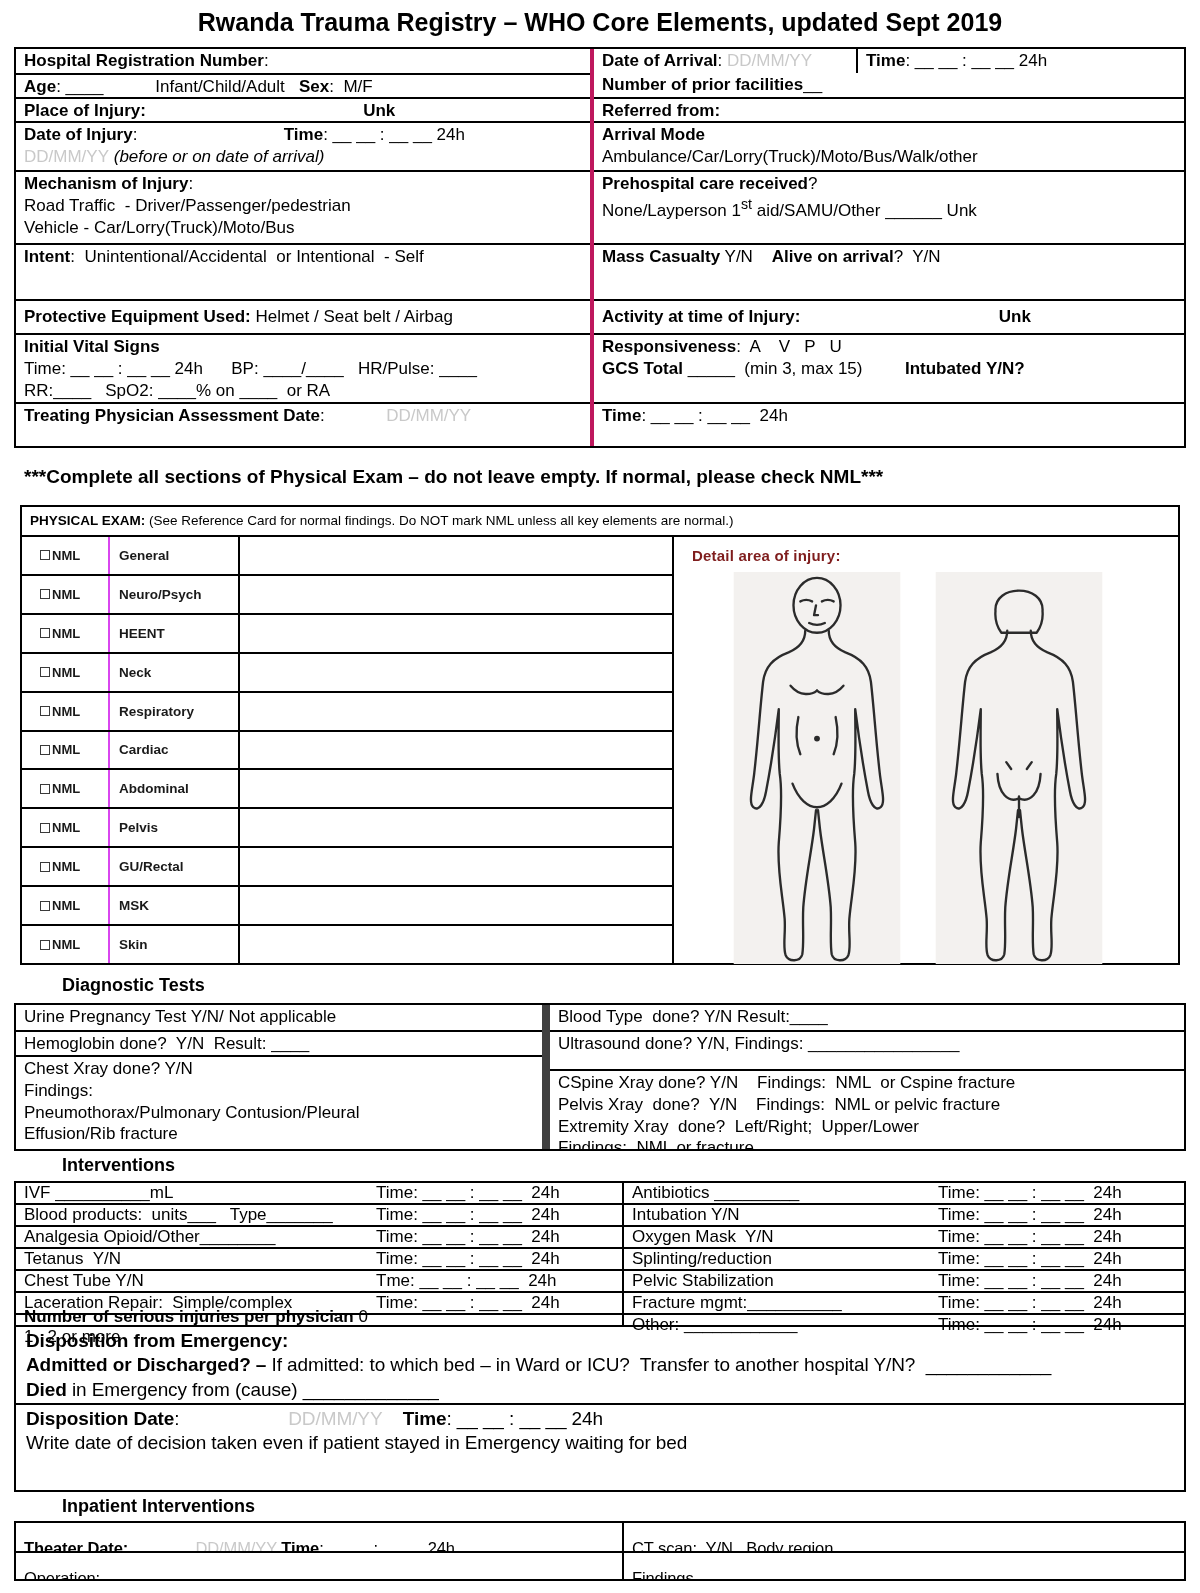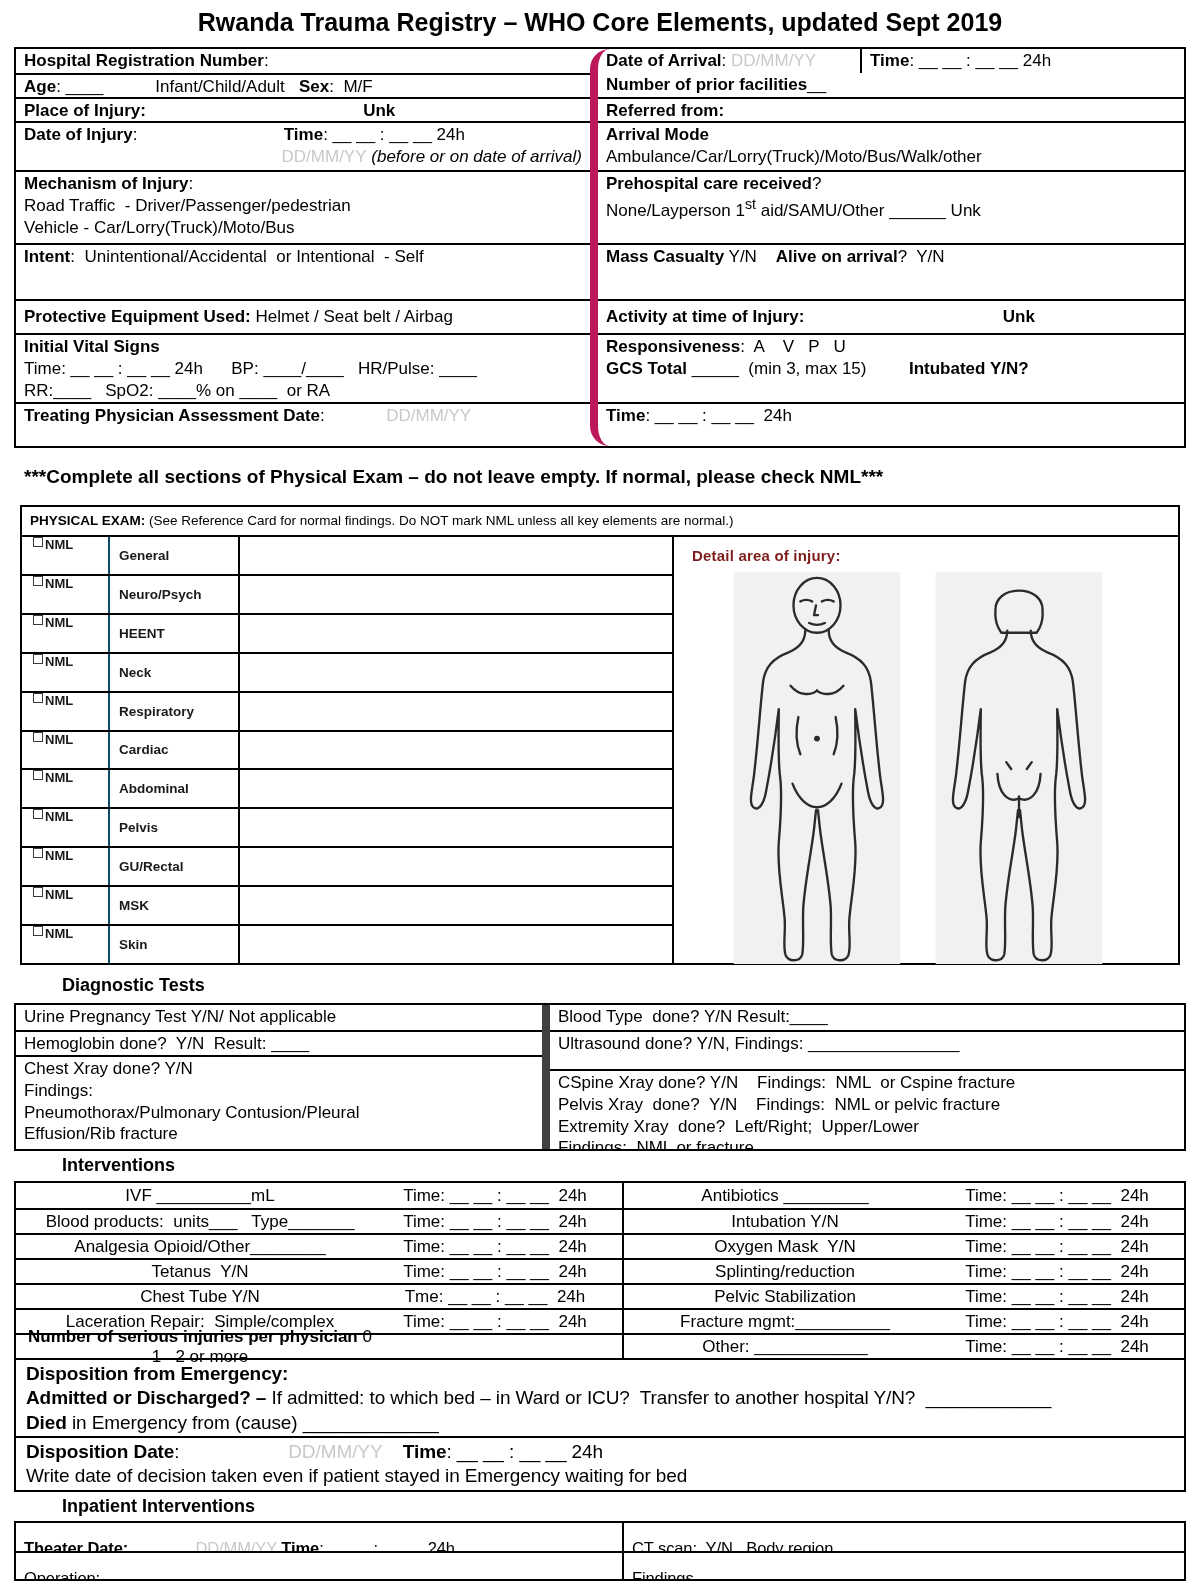--- a/index.html
+++ b/index.html
@@ -2,60 +2,60 @@
 <html><head>
 <meta charset="utf-8">
 <style>
   html,body{margin:0;padding:0;background:#ffffff;}
   body{width:1200px;font-family:"Liberation Sans","DejaVu Sans",sans-serif;color:#000;}
   .page{position:relative;width:1200px;height:1593px;background:#fff;overflow:hidden;}
   .b{font-weight:bold;}
   .grey{color:#c9c9c9;}
   .it{font-style:italic;}
   .line{white-space:pre-wrap;line-height:1.28;}
-  .line.a-r{text-align:right;}
+  .line.a-r{text-align:left;}
   .title{position:absolute;top:8px;left:0;width:100%;text-align:center;font-size:25px;font-weight:bold;}
   .tbl{position:absolute;left:14px;width:1172px;border:2px solid #000;box-sizing:border-box;display:flex;}
   .col{display:flex;flex-direction:column;box-sizing:border-box;}
   .cell{box-sizing:border-box;padding:1px 8px;font-size:17px;overflow:hidden;}
   .cell + .cell{border-top:2px solid #000;}
   
   .main-tbl{top:47px;height:401px;}
   .main-left{width:574px;}
-  .main-right{flex:1;border-left:8px solid #be185d;border-radius:20px;}
+  .main-right{flex:1;border-left:4px solid #be185d;}
   .row-split{display:flex;}
   .row-split .cell{border-top:0;}
   .row-split .cell + .cell{border-left:2px solid #000;}
   
   .banner{position:absolute;top:466px;left:24px;font-size:19px;font-weight:bold;}
   
   .pe-box{position:absolute;top:505px;left:20px;width:1160px;height:460px;border:2px solid #000;box-sizing:border-box;display:flex;flex-direction:column;}
   .pe-header{height:30px;border-bottom:2px solid #000;box-sizing:border-box;display:flex;align-items:center;padding:0 8px;font-size:13.5px;}
   .pe-header .line{white-space:pre-wrap;}
   .pe-body{flex:1;display:flex;min-height:0;}
   .pe-table{width:652px;border-right:2px solid #000;box-sizing:border-box;display:flex;flex-direction:column;}
   .ex-row{flex:1;display:flex;box-sizing:border-box;}
   .ex-row + .ex-row{border-top:2px solid #000;}
-  .ex-cb{width:88px;border-right:2px solid #0c4a6e;box-sizing:border-box;display:flex;padding-left:11px;font-size:13px;font-weight:bold;color:#1a1a1a;}
+  .ex-cb{width:88px;border-right:2px solid #d946ef;box-sizing:border-box;display:flex;align-items:center;padding-left:18px;font-size:13px;font-weight:bold;color:#1a1a1a;}
   .cb-square{display:inline-block;width:8px;height:8px;border:1.5px solid #3a3a3a;margin-right:2px;}
   .ex-label{width:130px;border-right:2px solid #000;box-sizing:border-box;display:flex;align-items:center;padding-left:9px;font-size:13.5px;font-weight:bold;color:#1a1a1a;}
   .ex-find{flex:1;}
   .pe-detail{flex:1;padding:10px 0 0 18px;box-sizing:border-box;}
   .detail-label{font-size:15px;font-weight:bold;color:#7f1d1d;letter-spacing:.2px;}
   .figures{display:flex;gap:28px;margin:8px 0 0 38px;}
   
   .sec-h{position:absolute;left:62px;font-size:18px;font-weight:bold;}
   
   .diag-tbl{top:1003px;height:148px;}
   .diag-left{width:526px;}
   .diag-right{flex:1;border-left:8px solid #404040;}
   .diag-tbl .cell{font-size:17px;}
   
   .int-tbl{top:1181px;height:311px;flex-direction:column;}
-  .int-cols{display:flex;height:175px;text-align:center;}
+  .int-cols{display:flex;height:142px;}
   .int-left{width:606px;display:flex;flex-direction:column;}
   .int-right{flex:1;border-left:2px solid #000;display:flex;flex-direction:column;}
   .int-row{height:25px;box-sizing:border-box;display:flex;align-items:center;padding:0 8px;font-size:17px;white-space:pre-wrap;}
   .int-row + .int-row{border-top:2px solid #000;}
   .int-l{flex:1;white-space:pre-wrap;}
   .int-r{width:238px;white-space:pre-wrap;}
   .full-cell{border-top:2px solid #000;box-sizing:border-box;padding:2px 10px;font-size:19px;letter-spacing:-.1px;}
   .disp-cell{height:78px;}
   .dispdate-cell{height:56px;}
   

